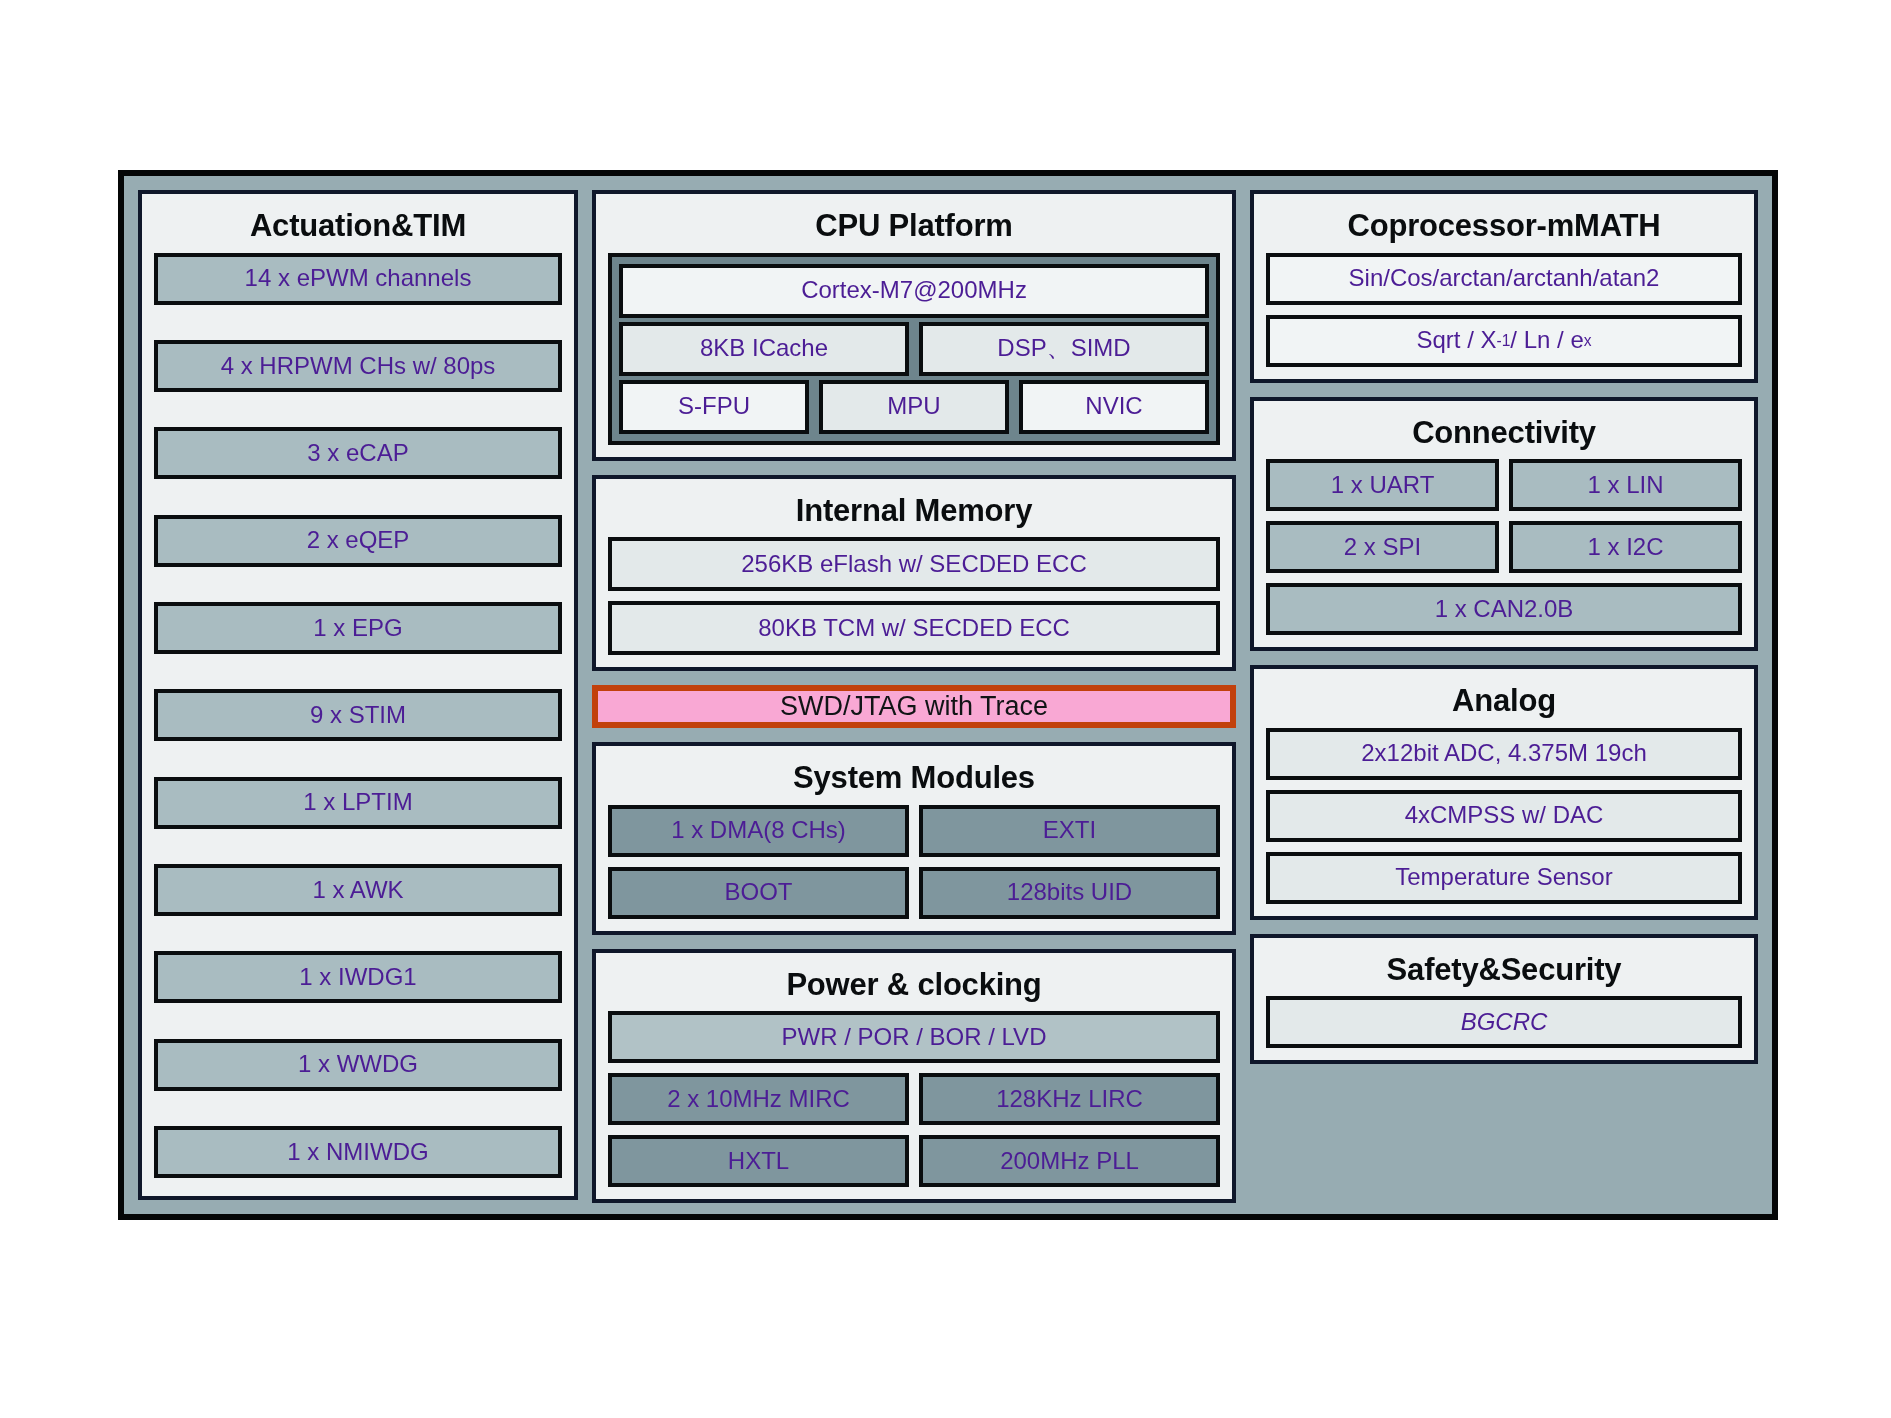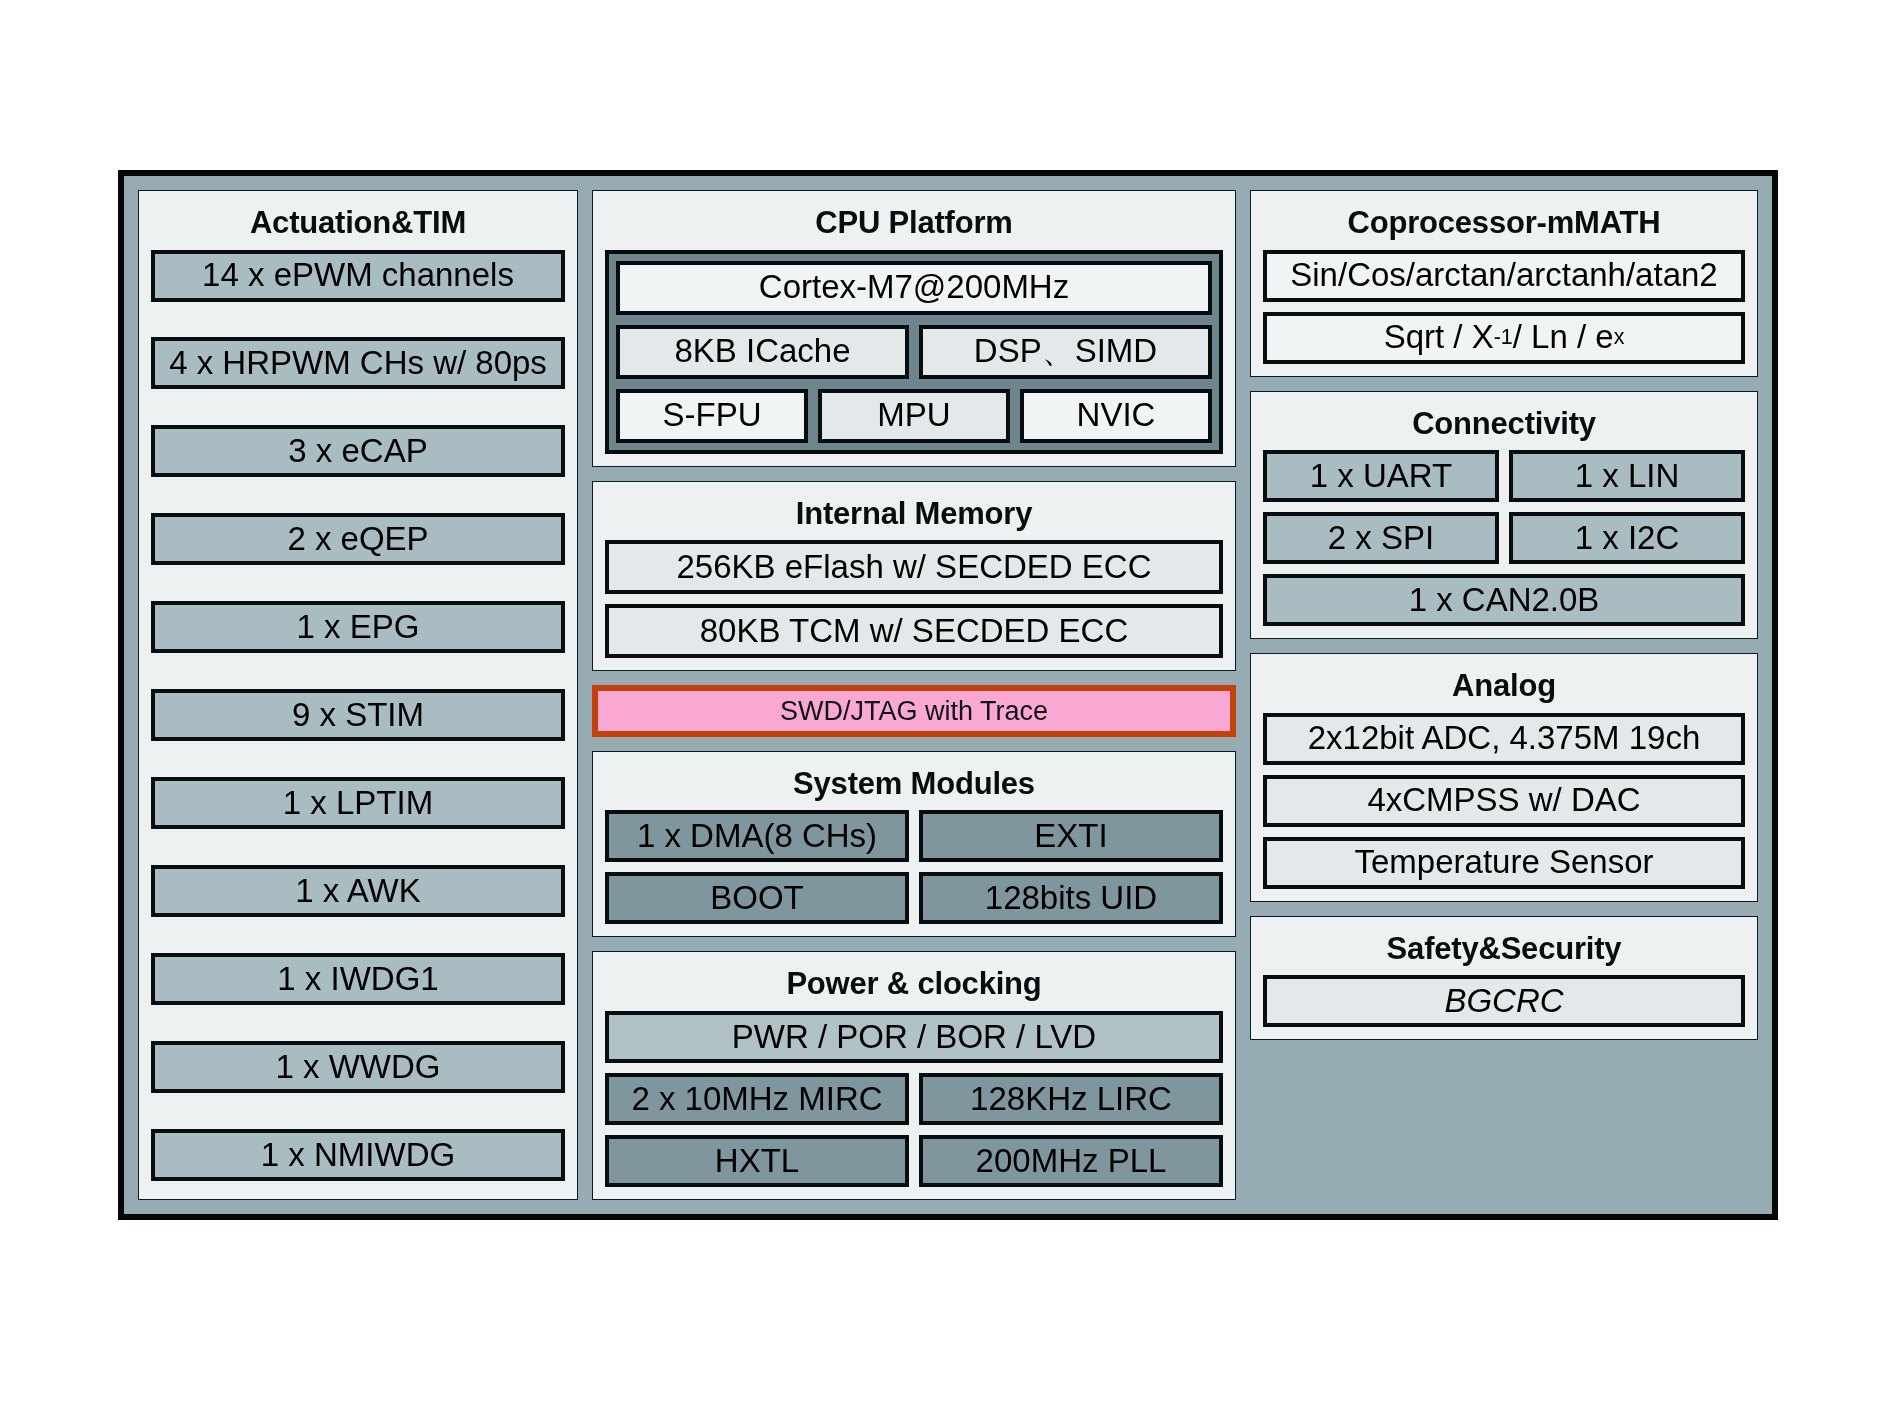--- a/index.html
+++ b/index.html
@@ -25,21 +25,21 @@
 
   
   .col{display:flex;flex-direction:column;gap:14px;box-sizing:border-box;}
   .col-left{width:440px;}
   .col-mid{flex:1;}
   .col-right{width:508px;}
 
   
   .group{
     background:#eef1f2;
-    border:1px solid #0f172a;
+    border:4px solid #0f172a;
     box-sizing:border-box;
     padding:10px 12px 12px 12px;
     display:flex;
     flex-direction:column;
   }
   .group-title{
     text-align:center;
     font-weight:bold;
     font-size:31px;
     color:#0a0d0f;
@@ -49,22 +49,22 @@
   }
 
   
   .blk{
     border:4px solid #0a0d0f;
     box-sizing:border-box;
     display:flex;
     align-items:center;
     justify-content:center;
     text-align:center;
-    font-size:33px;
-    color:#000000;
+    font-size:24px;
+    color:#4c1d95;
     line-height:1.1;
     padding:2px 14px;
   }
   .b-lightblue{background:#a9bcc1;}
   .b-palegray{background:#e3e9ea;}
   .b-verylight{background:#f1f4f5;}
   .b-slate{background:#7f969e;}
   .b-mid{background:#b1c2c6;}
 
   .row2{display:flex;gap:10px;}
@@ -78,21 +78,21 @@
   .act-list .blk{height:52px;flex:0 0 52px;}
 
   
   .cpu-inner{
     background:#6e858d;
     border:4px solid #0a0d0f;
     box-sizing:border-box;
     padding:7px;
     display:flex;
     flex-direction:column;
-    gap:10px;
+    gap:4px;
   }
   .cpu-inner .blk{height:54px;}
 
   .mem .blk{height:54px;}
   .mem .blk+.blk{margin-top:10px;}
 
   .swd{
     background:#f9a8d4;
     border:6px solid #c2410c;
     box-sizing:border-box;

